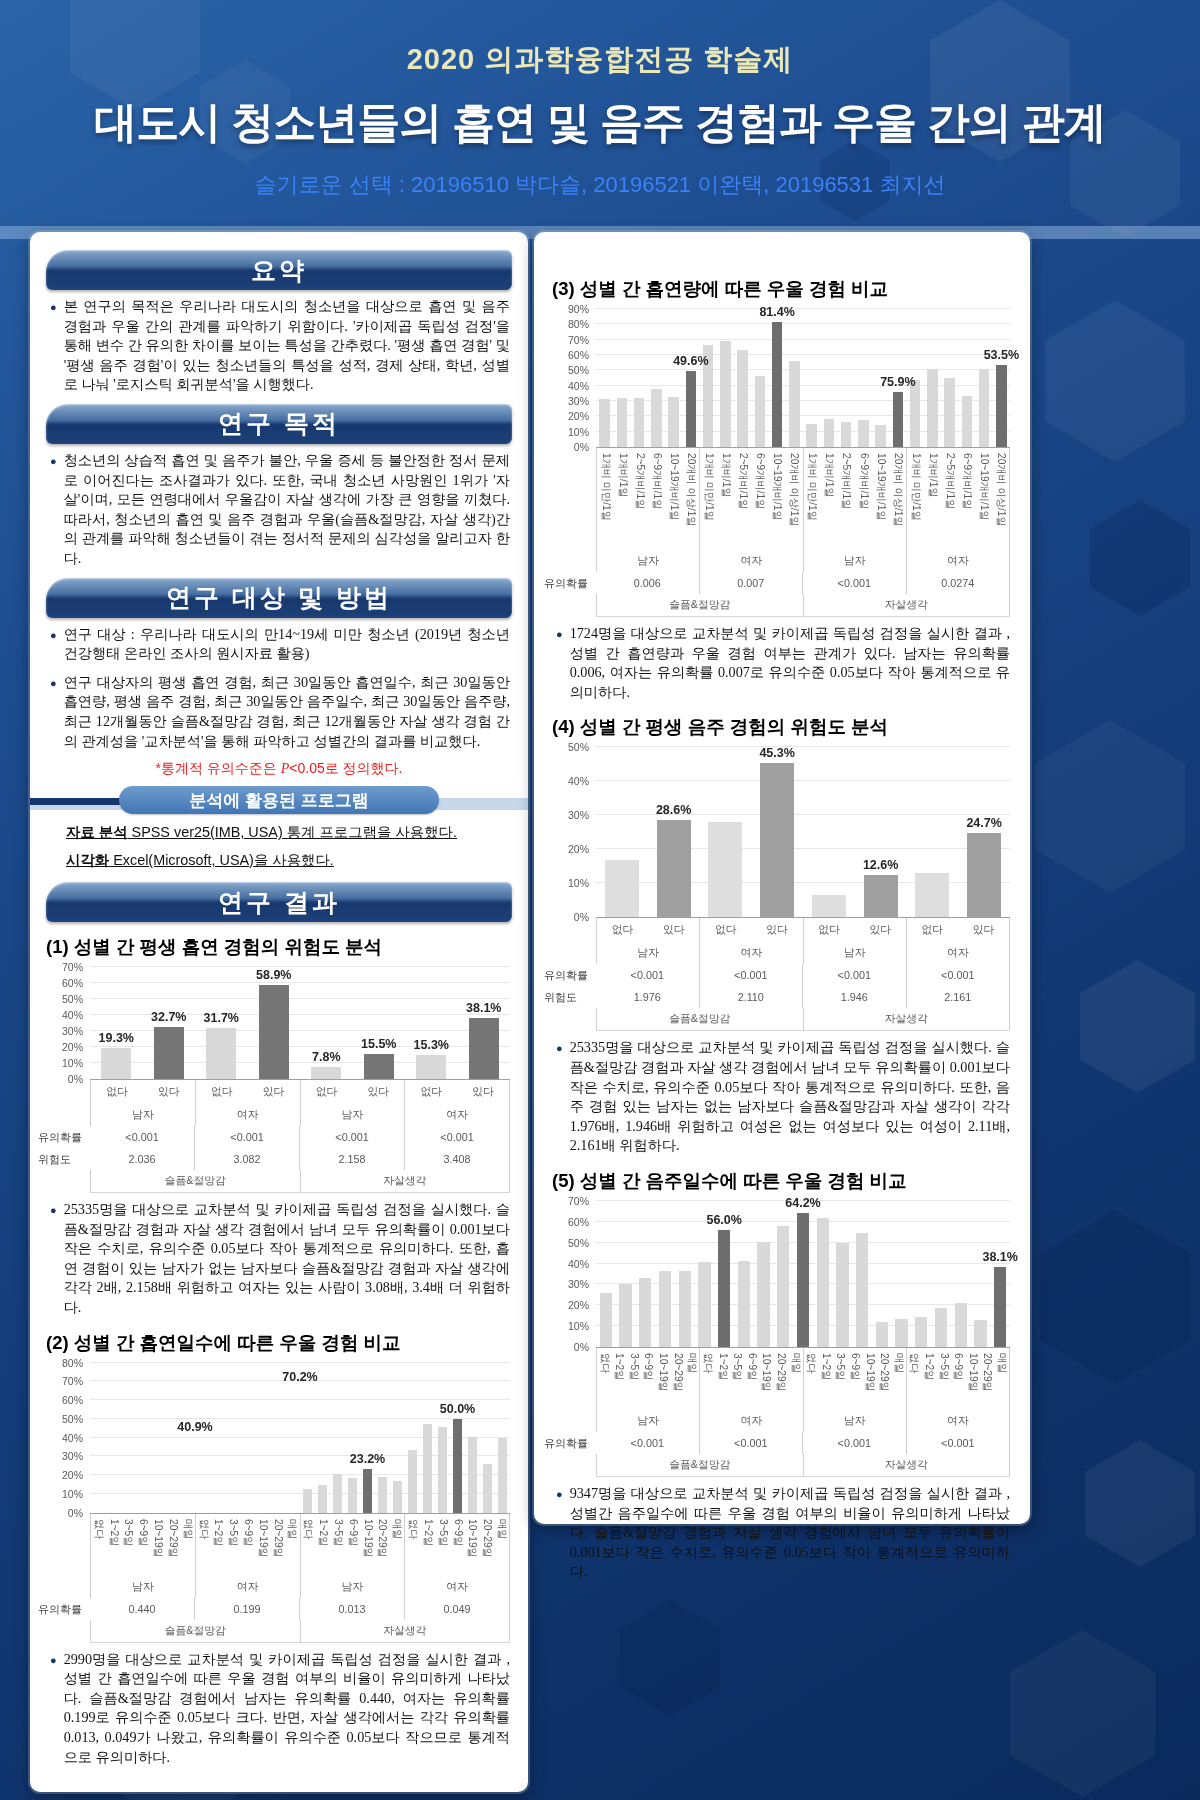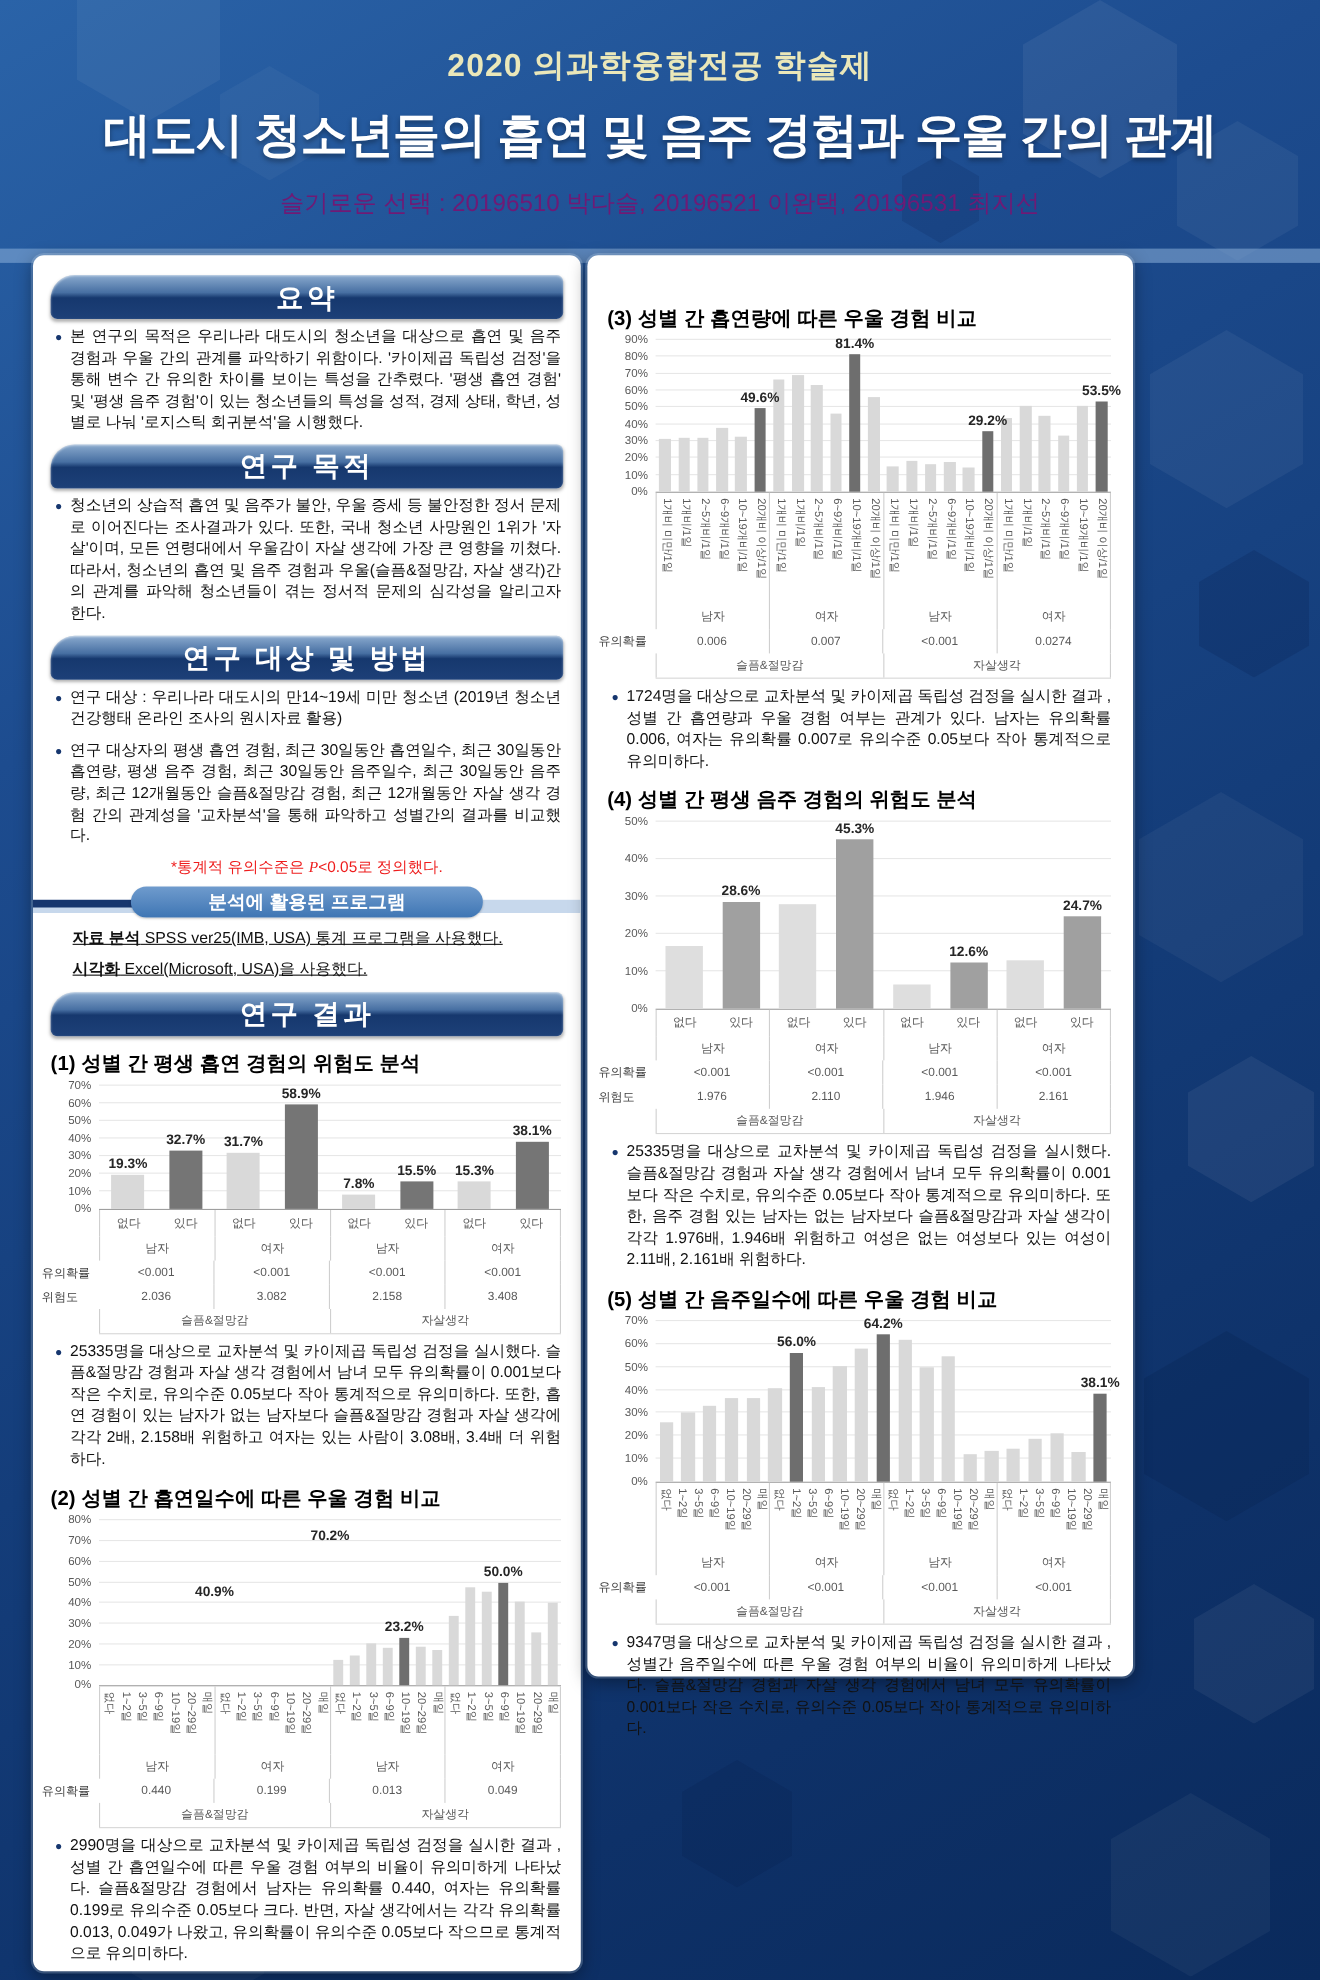--- a/index.html
+++ b/index.html
@@ -7,33 +7,33 @@
     width:1200px;height:1800px;position:relative;overflow:hidden;
     font-family:"Liberation Sans","DejaVu Sans",sans-serif;
     background:linear-gradient(150deg,#2a63a8 0%,#1d4c8f 28%,#143d7a 55%,#0e3168 80%,#0a2a5c 100%);
   }
   .hex{position:absolute;clip-path:polygon(50% 0,100% 25%,100% 75%,50% 100%,0 75%,0 25%);pointer-events:none;}
   .topband{position:absolute;left:0;top:226px;width:1200px;height:13px;background:rgba(141,176,218,.55);}
   
   .header{position:absolute;top:0;left:0;width:1200px;height:226px;display:flex;flex-direction:column;align-items:center;justify-content:center;}
   .event{color:#eae7b9;font-size:29px;font-weight:bold;letter-spacing:1px;margin-top:14px;}
   .ptitle{color:#ffffff;font-size:43px;font-weight:bold;margin-top:14px;letter-spacing:-1px;text-shadow:0 3px 5px rgba(0,0,0,.35);white-space:nowrap;}
-  .authors{color:#701a75;font-size:22px;margin-top:18px;}
+  .authors{color:#3b82f6;font-size:22px;margin-top:18px;}
   
   .panel{position:absolute;background:#ffffff;border-radius:10px;box-sizing:border-box;
          box-shadow:0 0 0 2px rgba(190,215,240,.25),0 5px 16px rgba(0,0,0,.4);}
   #panel-left{left:30px;top:232px;width:498px;height:1560px;padding:14px 16px;}
   #panel-right{left:534px;top:232px;width:496px;height:1292px;padding:14px 18px;}
   
   .ribbon{height:40px;border-radius:22px 6px 6px 6px;margin:4px 0 6px;
     background:linear-gradient(180deg,#8aaace 0%,#476fa2 40%,#16386e 52%,#1d4078 100%);
     display:flex;align-items:center;justify-content:center;color:#fff;font-weight:bold;font-size:25px;letter-spacing:3px;
     box-shadow:inset 0 1px 2px rgba(255,255,255,.55),0 2px 3px rgba(0,0,0,.3);}
   
-  .bullet-item{display:flex;margin:7px 2px 9px 2px;}
+  .bullet-item{display:flex;margin:7px 2px 9px 2px;font-family:Liberation Serif, serif;}
   .bullet-item::before{content:"●";color:#16366e;font-size:11px;line-height:1;margin:5px 7px 0 2px;flex:0 0 auto;}
   .body-text{font-size:14.2px;line-height:1.38;color:#111;text-align:justify;margin:0;}
   .note-red{color:#ee1c1c;text-align:center;font-size:14px;margin:6px 0 8px;}
   .note-red .pp{font-style:italic;font-family:"Liberation Serif",serif;}
   
   .prog-band{position:relative;height:28px;margin:8px 0 6px;}
   .prog-strip{position:absolute;left:-16px;right:-16px;top:12px;height:12px;background:#c7d8ec;}
   .prog-dark{position:absolute;left:-16px;top:12px;width:160px;height:7px;background:#16366e;}
   .prog-pill{position:absolute;left:50%;transform:translateX(-50%);top:0;width:320px;height:28px;border-radius:15px;
     background:linear-gradient(180deg,#6f9bcd,#3f76b4);color:#fff;font-weight:bold;font-size:17px;
@@ -625,21 +625,21 @@
                   <div class="xc-bar" style="height: 18.3333%; width: 60%; background: rgb(217, 217, 217);"></div>
                 </div>
                 <div class="xc-slot">
                   <div class="xc-bar" style="height: 19.4444%; width: 60%; background: rgb(217, 217, 217);"></div>
                 </div>
                 <div class="xc-slot">
                   <div class="xc-bar" style="height: 16.1111%; width: 60%; background: rgb(217, 217, 217);"></div>
                 </div>
                 <div class="xc-slot">
                   <div class="xc-bar" style="height: 39.7778%; width: 60%; background: rgb(110, 110, 110);"></div>
-                  <span class="xc-val" style="bottom: calc(39.7778% + 3px);">29.2%</span>
+                  <span class="xc-val" style="bottom: calc(39.7778% + 3px);">75.9%</span>
                 </div>
               </div>
               <div class="xc-group" style="flex-grow: 6;">
                 <div class="xc-slot">
                   <div class="xc-bar" style="height: 48.8889%; width: 60%; background: rgb(217, 217, 217);"></div>
                 </div>
                 <div class="xc-slot">
                   <div class="xc-bar" style="height: 56.6667%; width: 60%; background: rgb(217, 217, 217);"></div>
                 </div>
                 <div class="xc-slot">

